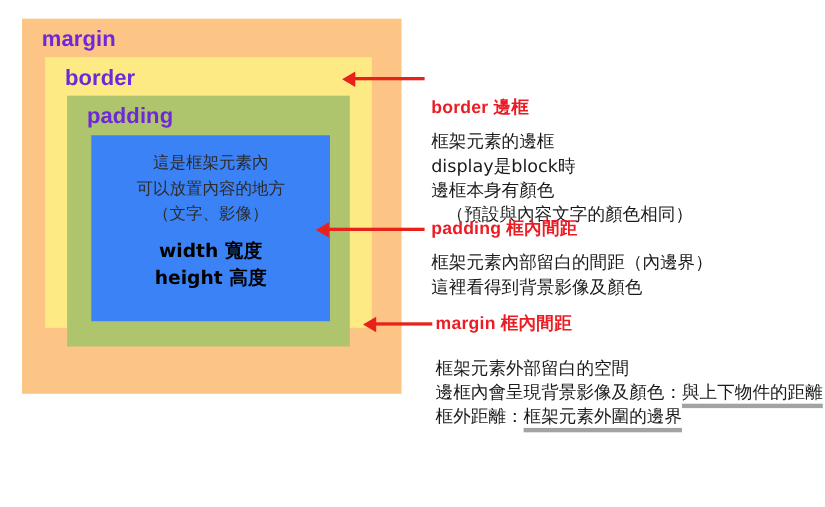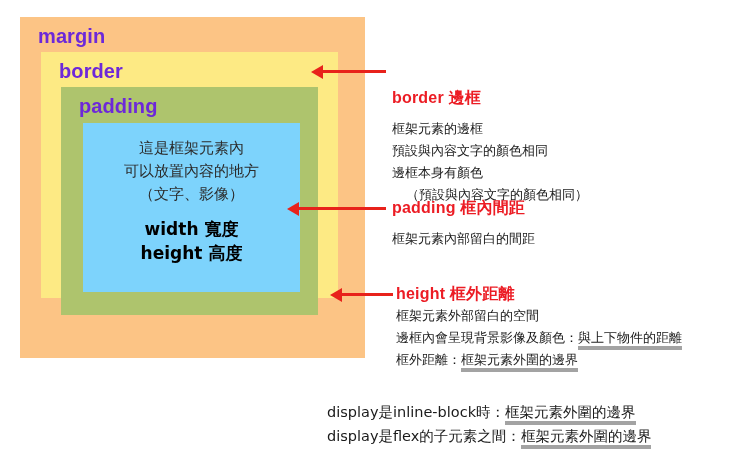--- a/index.html
+++ b/index.html
@@ -23,21 +23,21 @@
     background:#fdea84;
     box-sizing:border-box;
   }
   .box-padding{
     position:absolute;left:20px;top:35px;width:257px;height:228px;
     background:#aec46d;
     box-sizing:border-box;
   }
   .box-content{
     position:absolute;left:22px;top:36px;width:217px;height:169px;
-    background:#7dd3fc;
+    background:#3b82f6;
     box-sizing:border-box;
   }
 
   .box-label{
     font-size:20px;font-weight:bold;color:#6d28d9;
     position:absolute;white-space:nowrap;
     letter-spacing:0.1px;
   }
   .lbl-margin{left:18px;top:8px;}
   .lbl-border{left:18px;top:8px;}
@@ -71,35 +71,35 @@
   .arrow-2{left:298px;top:207px;width:88px;}
   .arrow-3{left:341px;top:293px;width:52px;}
 
   
   .ann{position:absolute;}
   .ann-head{
     font-size:16px;font-weight:bold;color:#ec1c24;
     white-space:nowrap;letter-spacing:0.2px;
   }
   .ann-body{
-    font-size:13px;color:#1a1a1a;line-height:22px;
+    font-size:16px;color:#1a1a1a;line-height:22px;
     font-family:"DejaVu Sans","Liberation Sans",sans-serif;
     white-space:nowrap;
   }
   .ann-body div{white-space:nowrap;}
   .indent{padding-left:14px;}
 
   .ann-border{left:392px;top:61px;margin-top:27px;}
   .ann-border .ann-body{margin-top:9px;}
 
   .ann-padding{left:392px;top:198px;}
   .ann-padding .ann-body{margin-top:9px;}
 
   .ann-margin{left:396px;top:284px;}
-  .ann-margin .ann-body{}
+  .ann-margin .ann-body{margin-top:19px;}
 
   .ann-extra{
     position:absolute;left:327px;top:400px;
     font-size:14.5px;color:#1a1a1a;line-height:24px;
     font-family:"DejaVu Sans","Liberation Sans",sans-serif;
     white-space:nowrap;
   }
   .ann-extra div{white-space:nowrap;}
 
   .u{
@@ -137,40 +137,37 @@
   </div>
 
   <div class="arrow arrow-1"></div>
   <div class="arrow arrow-2"></div>
   <div class="arrow arrow-3"></div>
 
   <div class="ann ann-border">
     <div class="ann-head">border 邊框</div>
     <div class="ann-body">
       <div>框架元素的邊框</div>
-      <div>預設與內容文字的顏色相同</div>
+      <div>display是block時</div>
       <div>邊框本身有顏色</div>
       <div class="indent">（預設與內容文字的顏色相同）</div>
     </div>
   </div>
 
   <div class="ann ann-padding">
     <div class="ann-head">padding 框內間距</div>
     <div class="ann-body">
-      <div>框架元素內部留白的間距</div>
+      <div>框架元素內部留白的間距（內邊界）</div>
+      <div>這裡看得到背景影像及顏色</div>
     </div>
   </div>
 
   <div class="ann ann-margin">
-    <div class="ann-head">height 框外距離</div>
+    <div class="ann-head">margin 框內間距</div>
     <div class="ann-body">
       <div>框架元素外部留白的空間</div>
       <div><span>邊框內會呈現背景影像及顏色：</span><span class="u">與上下物件的距離</span></div>
       <div><span>框外距離：</span><span class="u">框架元素外圍的邊界</span></div>
     </div>
   </div>
 
-  <div class="ann-extra">
-    <div><span>display是inline-block時：</span><span class="u">框架元素外圍的邊界</span></div>
-    <div><span>display是flex的子元素之間：</span><span class="u">框架元素外圍的邊界</span></div>
-  </div>
 
 </div>
 
 </body></html>

